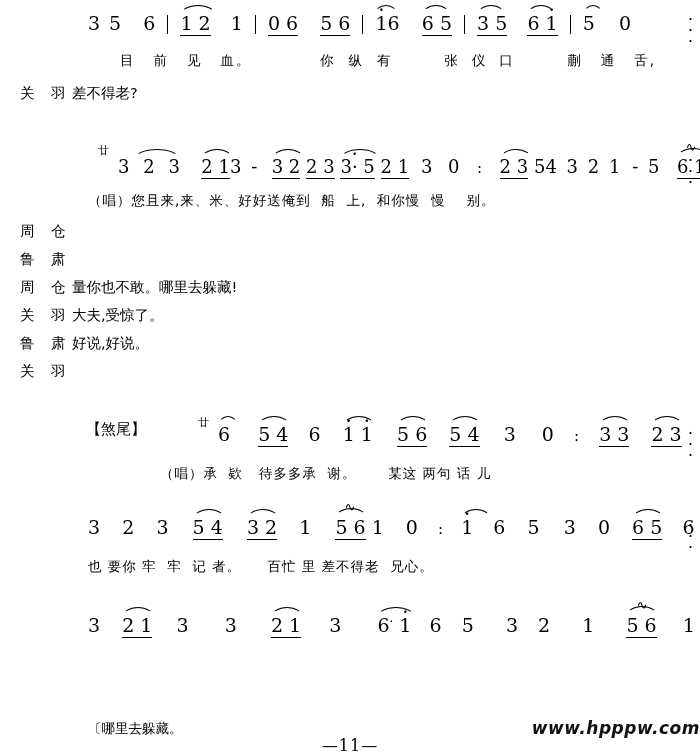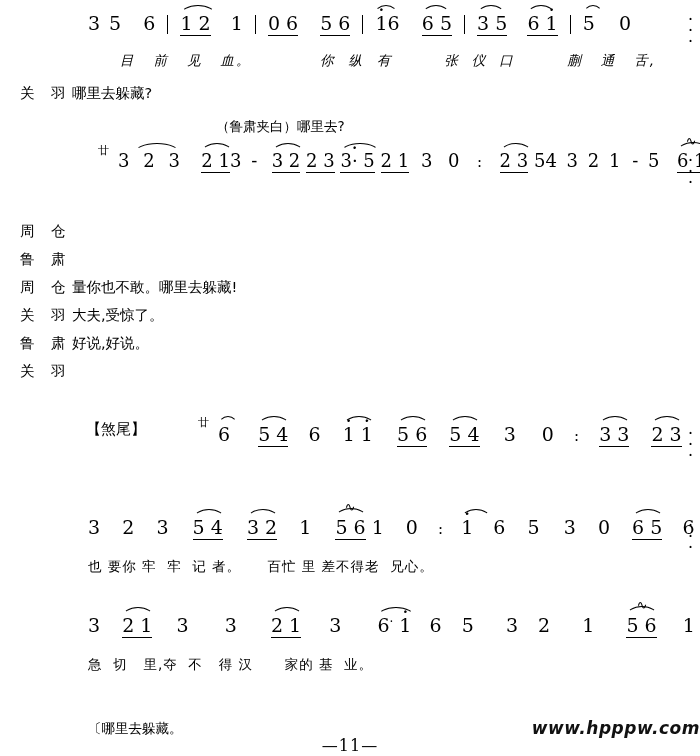--- a/index.html
+++ b/index.html
@@ -174,34 +174,33 @@
     </span>
     <span class="bar"></span>
     <span class="n" style="position:relative;display:inline-block;">
       <span class="slur" style="width:18px;"></span>
       5
     </span>
     <span style="display:inline-block;width:18px"></span><span class="n">0</span>
   </div>
   <div class="dots-col" style="left:688px; top:14px;">·<br>·<br>·</div>
 
-  <div class="lyrics" style="left:120px; top:52px; letter-spacing:2px;font-style:italic;">
+  <div class="lyrics" style="left:120px; top:52px; letter-spacing:2px;">
     <span style="letter-spacing:20px;">目前见</span><span>血。</span>
     <span style="display:inline-block;width:56px"></span>
     <span style="letter-spacing:15px;">你纵有</span>
     <span style="display:inline-block;width:26px"></span>
     <span style="letter-spacing:14px;">张仪口</span>
     <span style="display:inline-block;width:28px"></span>
     <span style="letter-spacing:20px;">蒯通</span><span>舌,</span>
   </div>
 
   <div class="role" style="left:20px; top:84px;">关 羽</div>
-  <div class="speech" style="left:72px; top:84px;">哪里去躲藏?</div>
-
-  <div class="stage" style="left:216px; top:118px;">（鲁肃夹白）哪里去?</div>
+  <div class="speech" style="left:72px; top:84px;">差不得老?</div>
+
 
   <div class="sup-mark" style="left:98px; top:143px;">廿</div>
   <div class="staff" style="left:118px; top:152px; font-size:18px;">
     <span class="n" style="position:relative;display:inline-block;">
       <span class="slur" style="width:44px;left:16px;"></span>
       3
     </span>
     <span style="display:inline-block;width:8px"></span><span class="n">2</span>
     <span style="display:inline-block;width:8px"></span><span class="n">3</span>
     <span style="display:inline-block;width:10px"></span>
@@ -209,21 +208,21 @@
       <span class="slur" style="width:30px;"></span>
       <span class="underline1">2&nbsp;1</span>
     </span><span class="n">3</span>
     <span style="display:inline-block;width:4px"></span><span class="n">-</span>
     <span style="display:inline-block;width:3px"></span>
     <span class="n" style="position:relative;display:inline-block;">
       <span class="slur" style="width:30px;"></span>
       <span class="underline1">3&nbsp;2</span>
     </span>
     <span class="n"><span class="underline1">2&nbsp;3</span></span>
-    <span class="n" style="position:relative;display:inline-block;">
+    <span class="n" style="position:relative;display:inline-block;margin-top:6px;">
       <span class="slur" style="width:38px;"></span>
       <span class="underline1">3<span class="dotabove">·</span>&nbsp;5</span>
     </span>
     <span class="n"><span class="underline1">2&nbsp;1</span></span>
     <span style="display:inline-block;width:6px"></span><span class="n">3</span>
     <span style="display:inline-block;width:10px"></span><span class="n">0</span>
     <span style="display:inline-block;width:6px"></span>
     <span class="n" style="font-size:15px;">:</span>
     <span style="display:inline-block;width:6px"></span>
     <span class="n" style="position:relative;display:inline-block;">
@@ -238,20 +237,23 @@
     <span style="display:inline-block;width:4px"></span><span class="n">5</span>
     <span style="display:inline-block;width:6px"></span>
     <span class="n wavy" style="position:relative;display:inline-block;">
       <span class="slur" style="width:30px;top:-10px;"></span>
       <span class="underline1">6&nbsp;1</span>
     </span>
     <span style="display:inline-block;width:8px"></span>
   </div>
   <div class="dots-col" style="left:688px; top:155px;">·<br>·<br>·</div>
 
+  <div class="lyrics" style="left:88px; top:192px; letter-spacing:1px;">
+    （唱）您且来,来、米、好好送俺到&nbsp;&nbsp;船&nbsp;&nbsp;上,&nbsp;&nbsp;和你慢&nbsp;&nbsp;慢&nbsp;&nbsp;&nbsp;&nbsp;别。
+  </div>
 
   <div class="role" style="left:20px; top:222px;">周 仓</div>
 
   <div class="role" style="left:20px; top:250px;">鲁 肃</div>
 
   <div class="role" style="left:20px; top:278px;">周 仓</div>
   <div class="speech" style="left:72px; top:278px;">量你也不敢。哪里去躲藏!</div>
 
   <div class="role" style="left:20px; top:306px;">关 羽</div>
   <div class="speech" style="left:72px; top:306px;">大夫,受惊了。</div>
@@ -309,20 +311,23 @@
       <span class="underline1">2&nbsp;3</span>
     </span>
     <span style="display:inline-block;width:10px"></span>
     
     
     <span style="display:inline-block;width:4px"></span>
     
   </div>
   <div class="dots-col" style="left:688px; top:428px;">·<br>·<br>·</div>
 
+  <div class="lyrics" style="left:160px; top:465px; letter-spacing:1px;">
+    （唱）承&nbsp;&nbsp;欵&nbsp;&nbsp;&nbsp;待多多承&nbsp;&nbsp;谢。&nbsp;&nbsp;&nbsp;&nbsp;&nbsp;&nbsp;某这&nbsp;两句&nbsp;话&nbsp;儿
+  </div>
 
   <div class="staff" style="left:88px; top:518px;">
     <span class="n">3</span>
     <span style="display:inline-block;width:10px"></span>
     <span class="n">2</span>
     <span style="display:inline-block;width:10px"></span>
     <span class="n">3</span>
     <span style="display:inline-block;width:12px"></span>
     <span class="n" style="position:relative;display:inline-block;">
       <span class="slur" style="width:30px;"></span>
@@ -417,22 +422,19 @@
     <span class="n wavy" style="position:relative;display:inline-block;">
       <span class="slur" style="width:30px;top:-10px;"></span>
       <span class="underline1">5&nbsp;6</span>
     </span>
     <span style="display:inline-block;width:14px"></span>
     <span class="n">1</span>
     <span style="display:inline-block;width:22px"></span>
     
   </div>
 
-  <div class="lyrics" style="left:88px; top:656px; letter-spacing:1px;">
-    急&nbsp;&nbsp;切&nbsp;&nbsp;&nbsp;里,夺&nbsp;&nbsp;不&nbsp;&nbsp;&nbsp;得&nbsp;汉&nbsp;&nbsp;&nbsp;&nbsp;&nbsp;&nbsp;家的&nbsp;基&nbsp;&nbsp;业。
-  </div>
 
   <div class="stage" style="left:88px; top:720px;">〔哪里去躲藏。</div>
 
   <div class="pagenum" style="top:736px;">—11—</div>
   <div class="watermark" style="right:0; top:718px;">www.hpppw.com</div>
 
 </div>
 
 </body></html>

